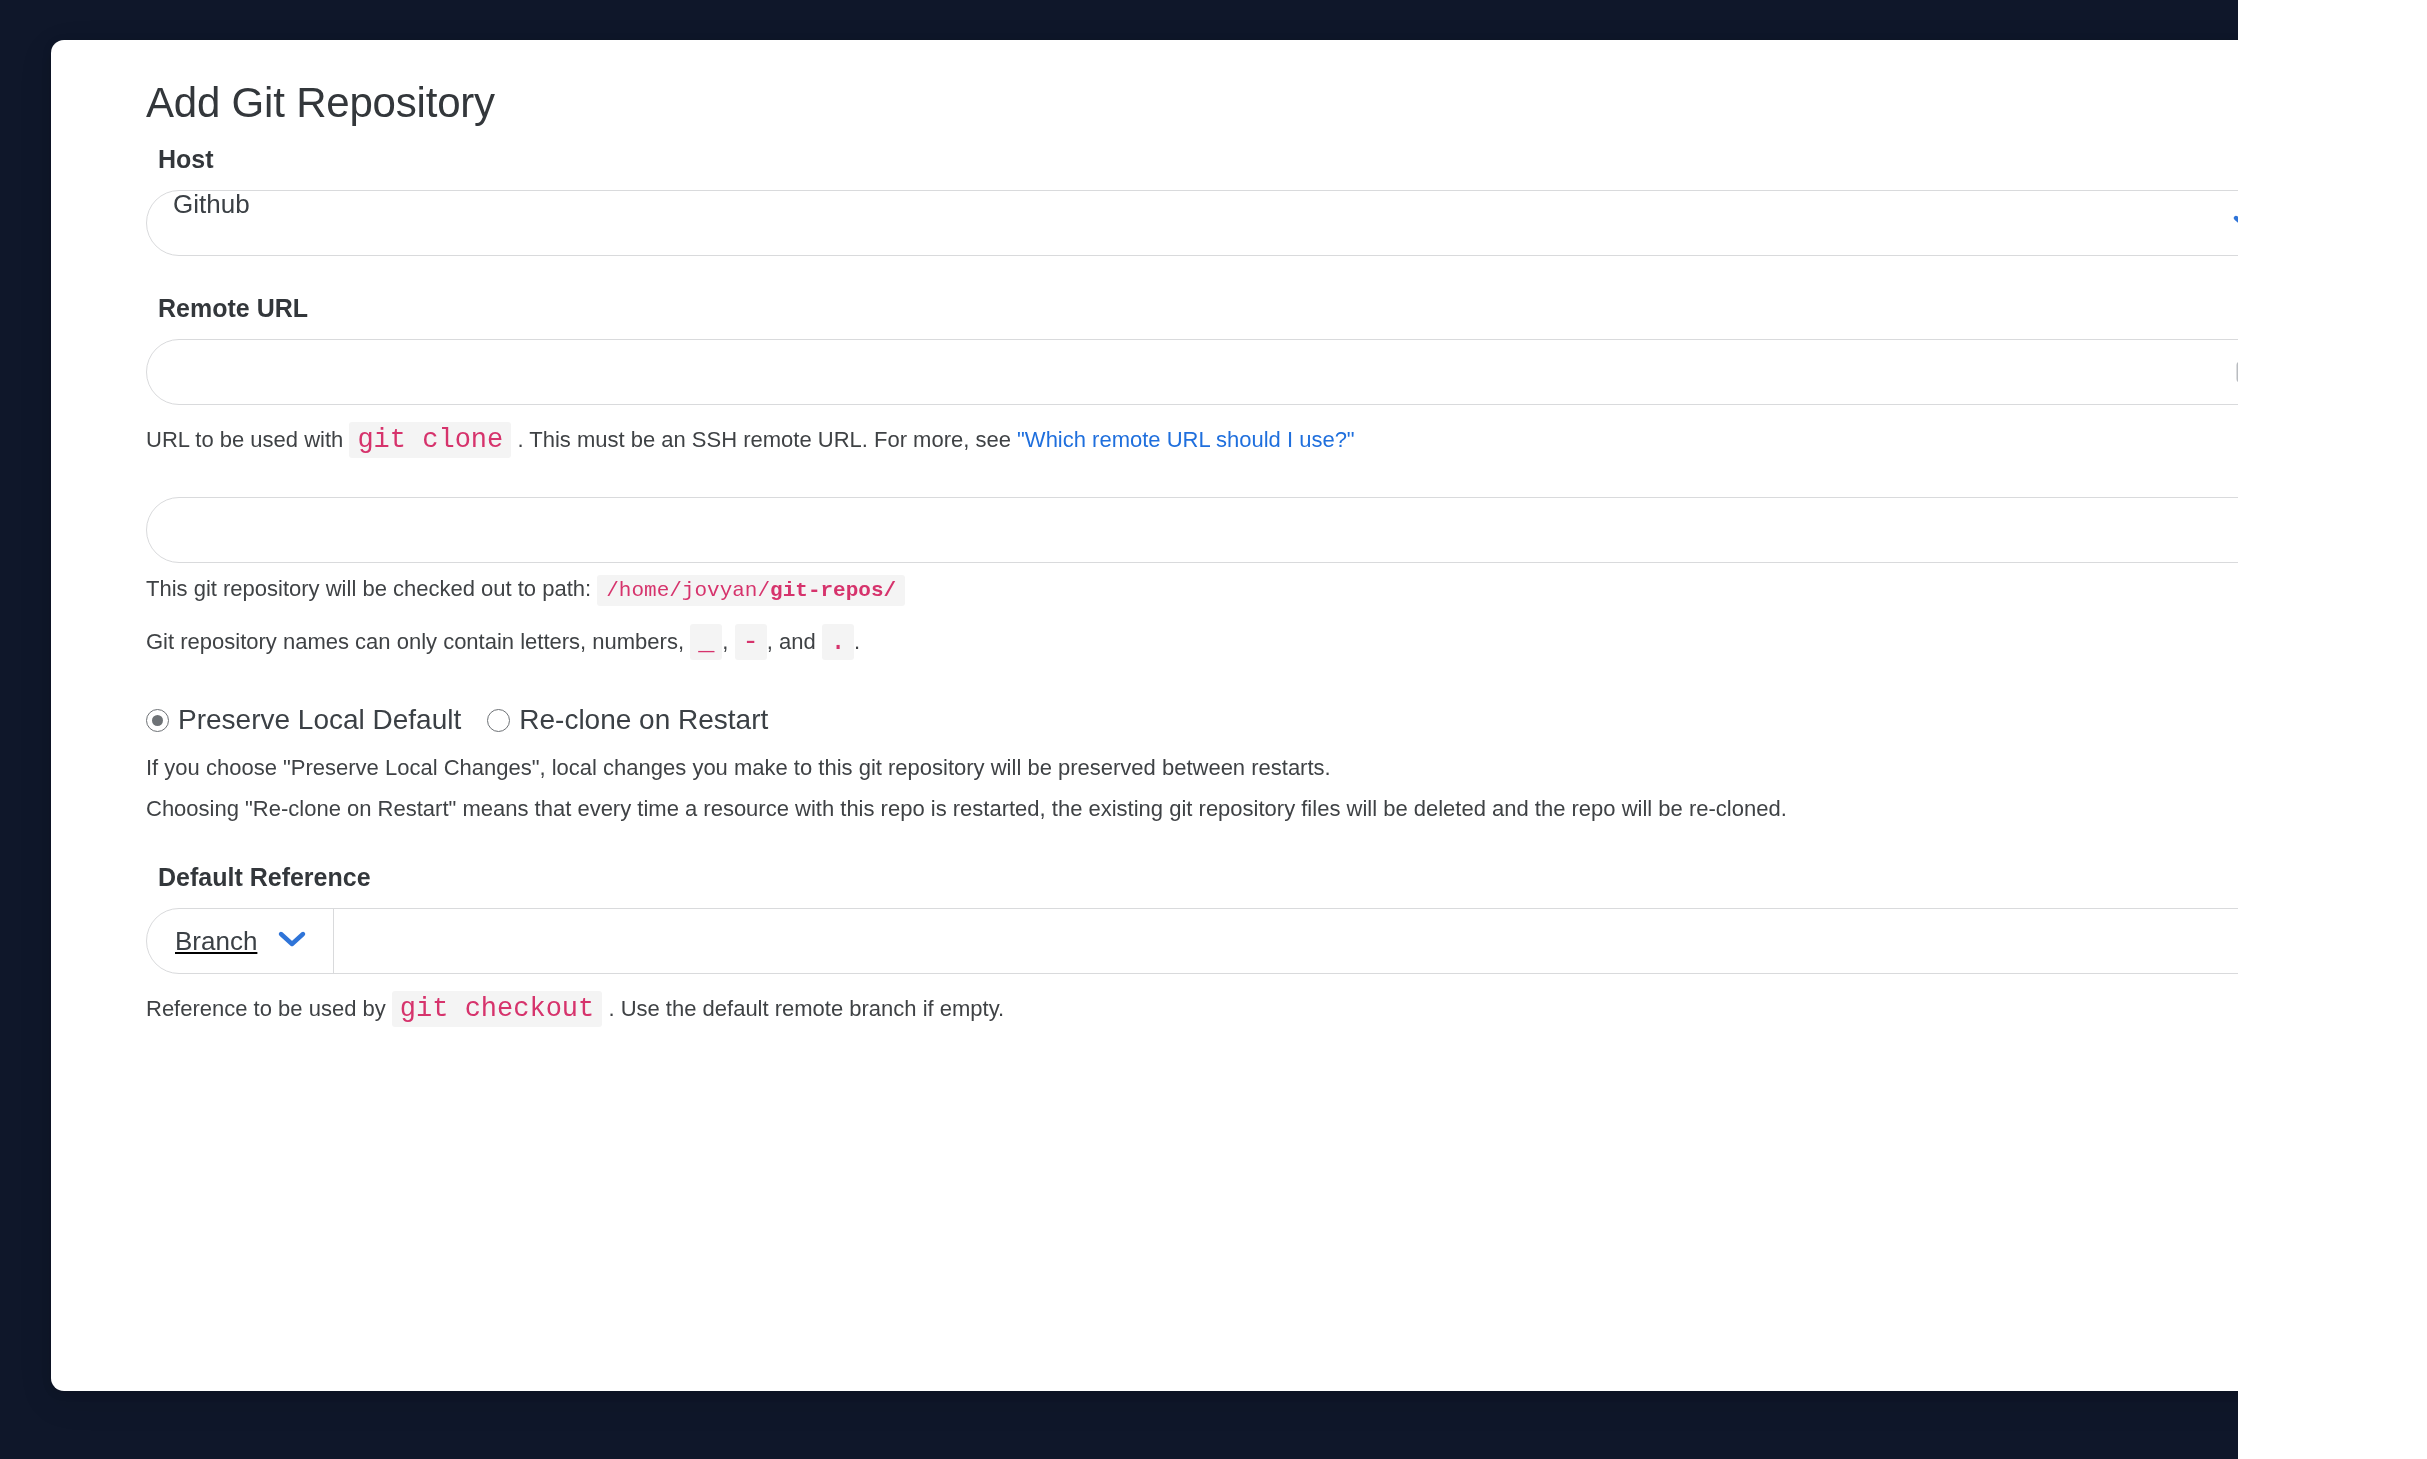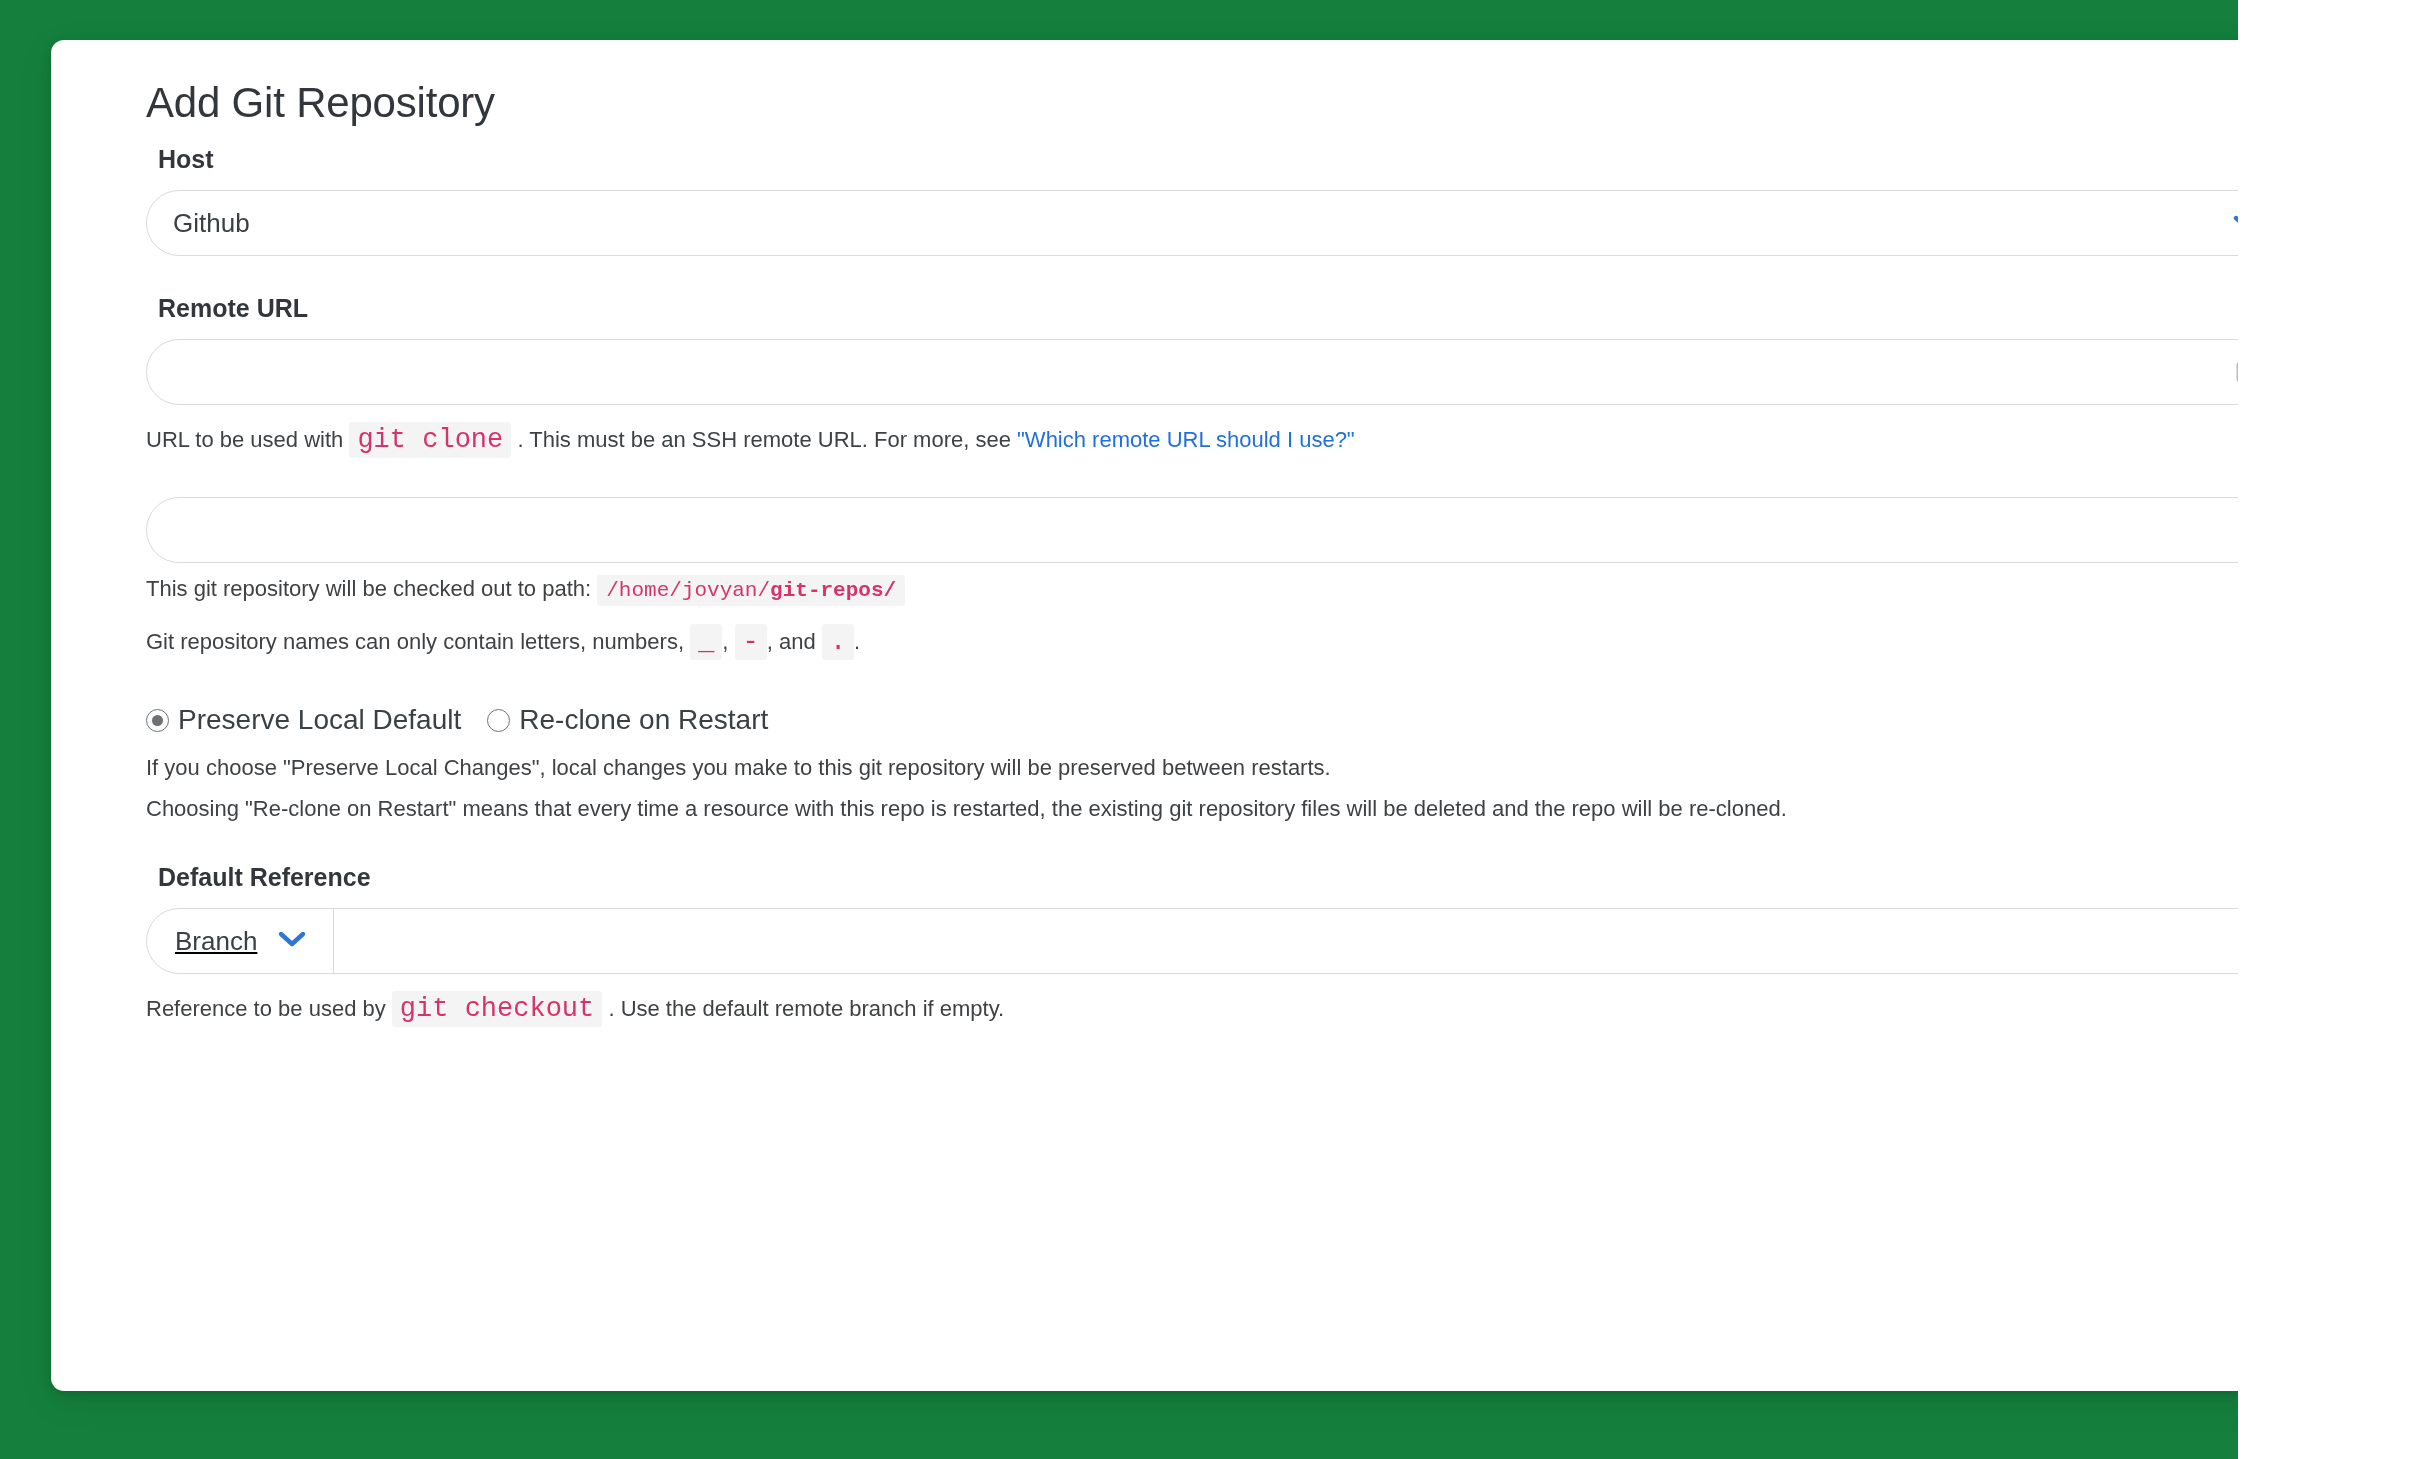--- a/index.html
+++ b/index.html
@@ -10,21 +10,21 @@
     height: 1459px;
     background: #ffffff;
     font-family: "Liberation Sans", sans-serif;
     -webkit-font-smoothing: antialiased;
   }
 
   .page {
     position: relative;
     width: 2238px;
     height: 1459px;
-    background: #15803d;
+    background: #0f172a;
     overflow: hidden;
   }
 
   .dialog-card {
     position: absolute;
     left: 51px;
     top: 40px;
     width: 2335px;
     height: 1351px;
     background: #ffffff;
@@ -82,21 +82,20 @@
 
   
   .pill-input {
     position: relative;
     width: 100%;
     height: 66px;
     border: 1.6px solid #d9dadc;
     border-radius: 33px;
     background: #ffffff;
     display: flex;
-    align-items: center;
   }
   .pill-input .value-text {
     font-size: 26px;
     color: #3b4045;
     padding-left: 26px;
     line-height: 1;
   }
   .pill-input input {
     border: none;
     outline: none;

